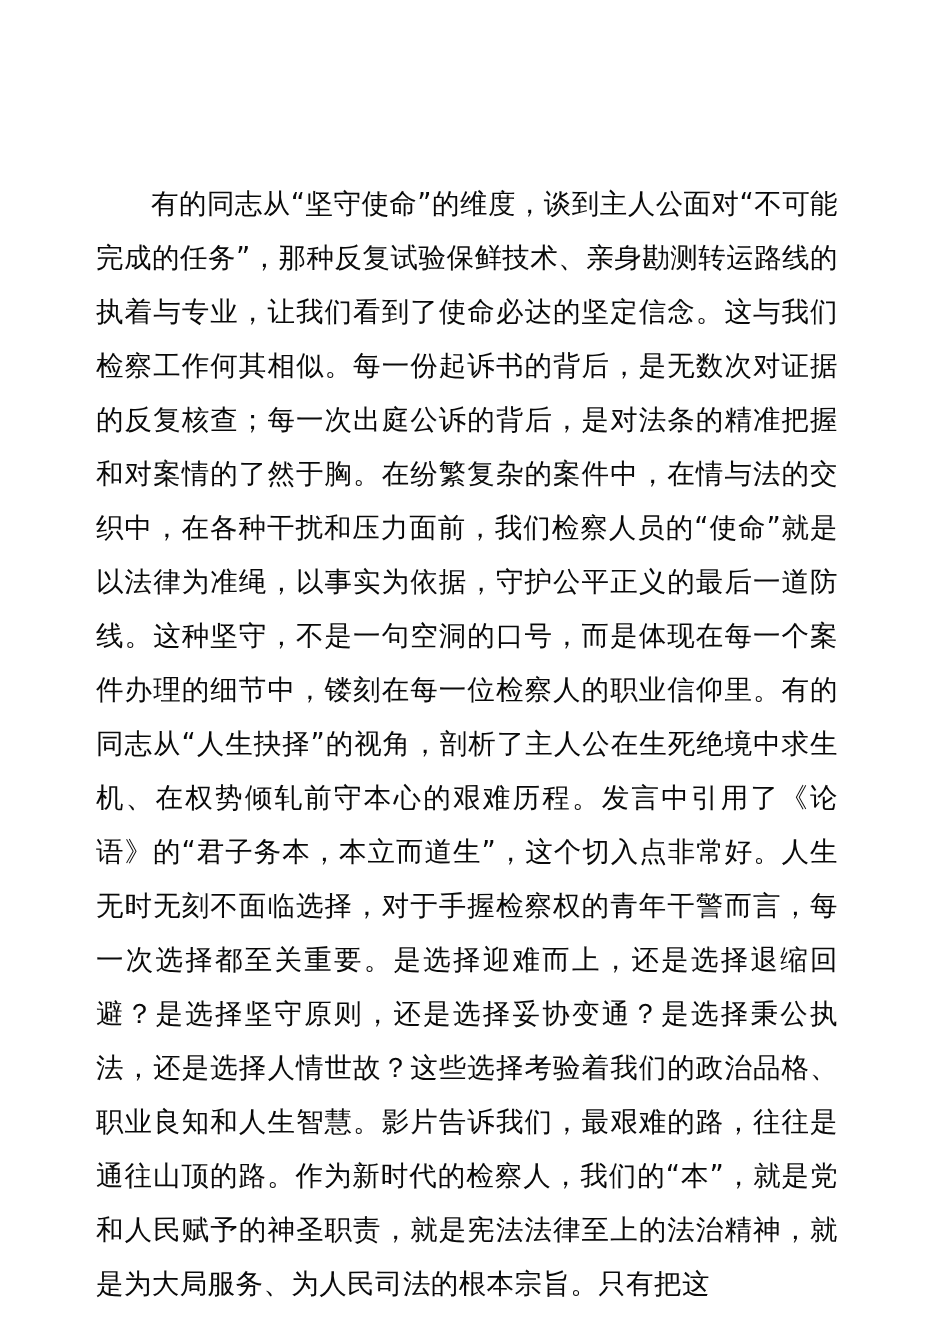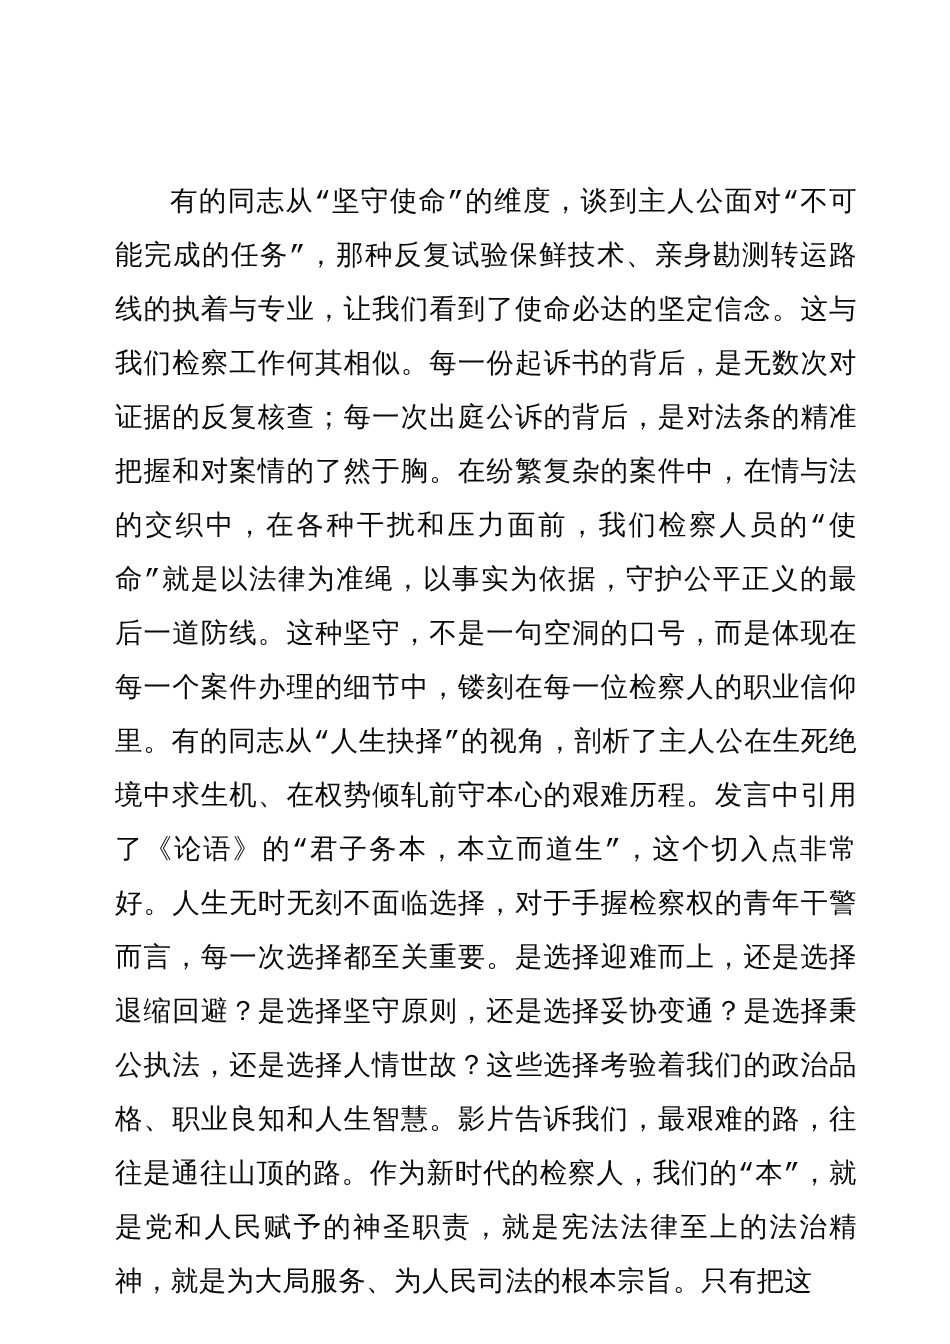--- a/index.html
+++ b/index.html
@@ -16,24 +16,23 @@
   }
   .page {
     position: relative;
     width: 950px;
     height: 1344px;
     background: #ffffff;
     box-sizing: border-box;
   }
   .doc-body {
     position: absolute;
-    left: 115px;
+    left: 96px;
     top: 176px;
     width: 742px;
-    font-family: Liberation Mono, monospace;
   }
   .para {
     margin: 0;
     font-size: 27.5px;
     line-height: 54px;
     text-align: justify;
     text-justify: inter-ideograph;
     text-indent: 2em;
     letter-spacing: 0.4px;
     font-weight: 500;

